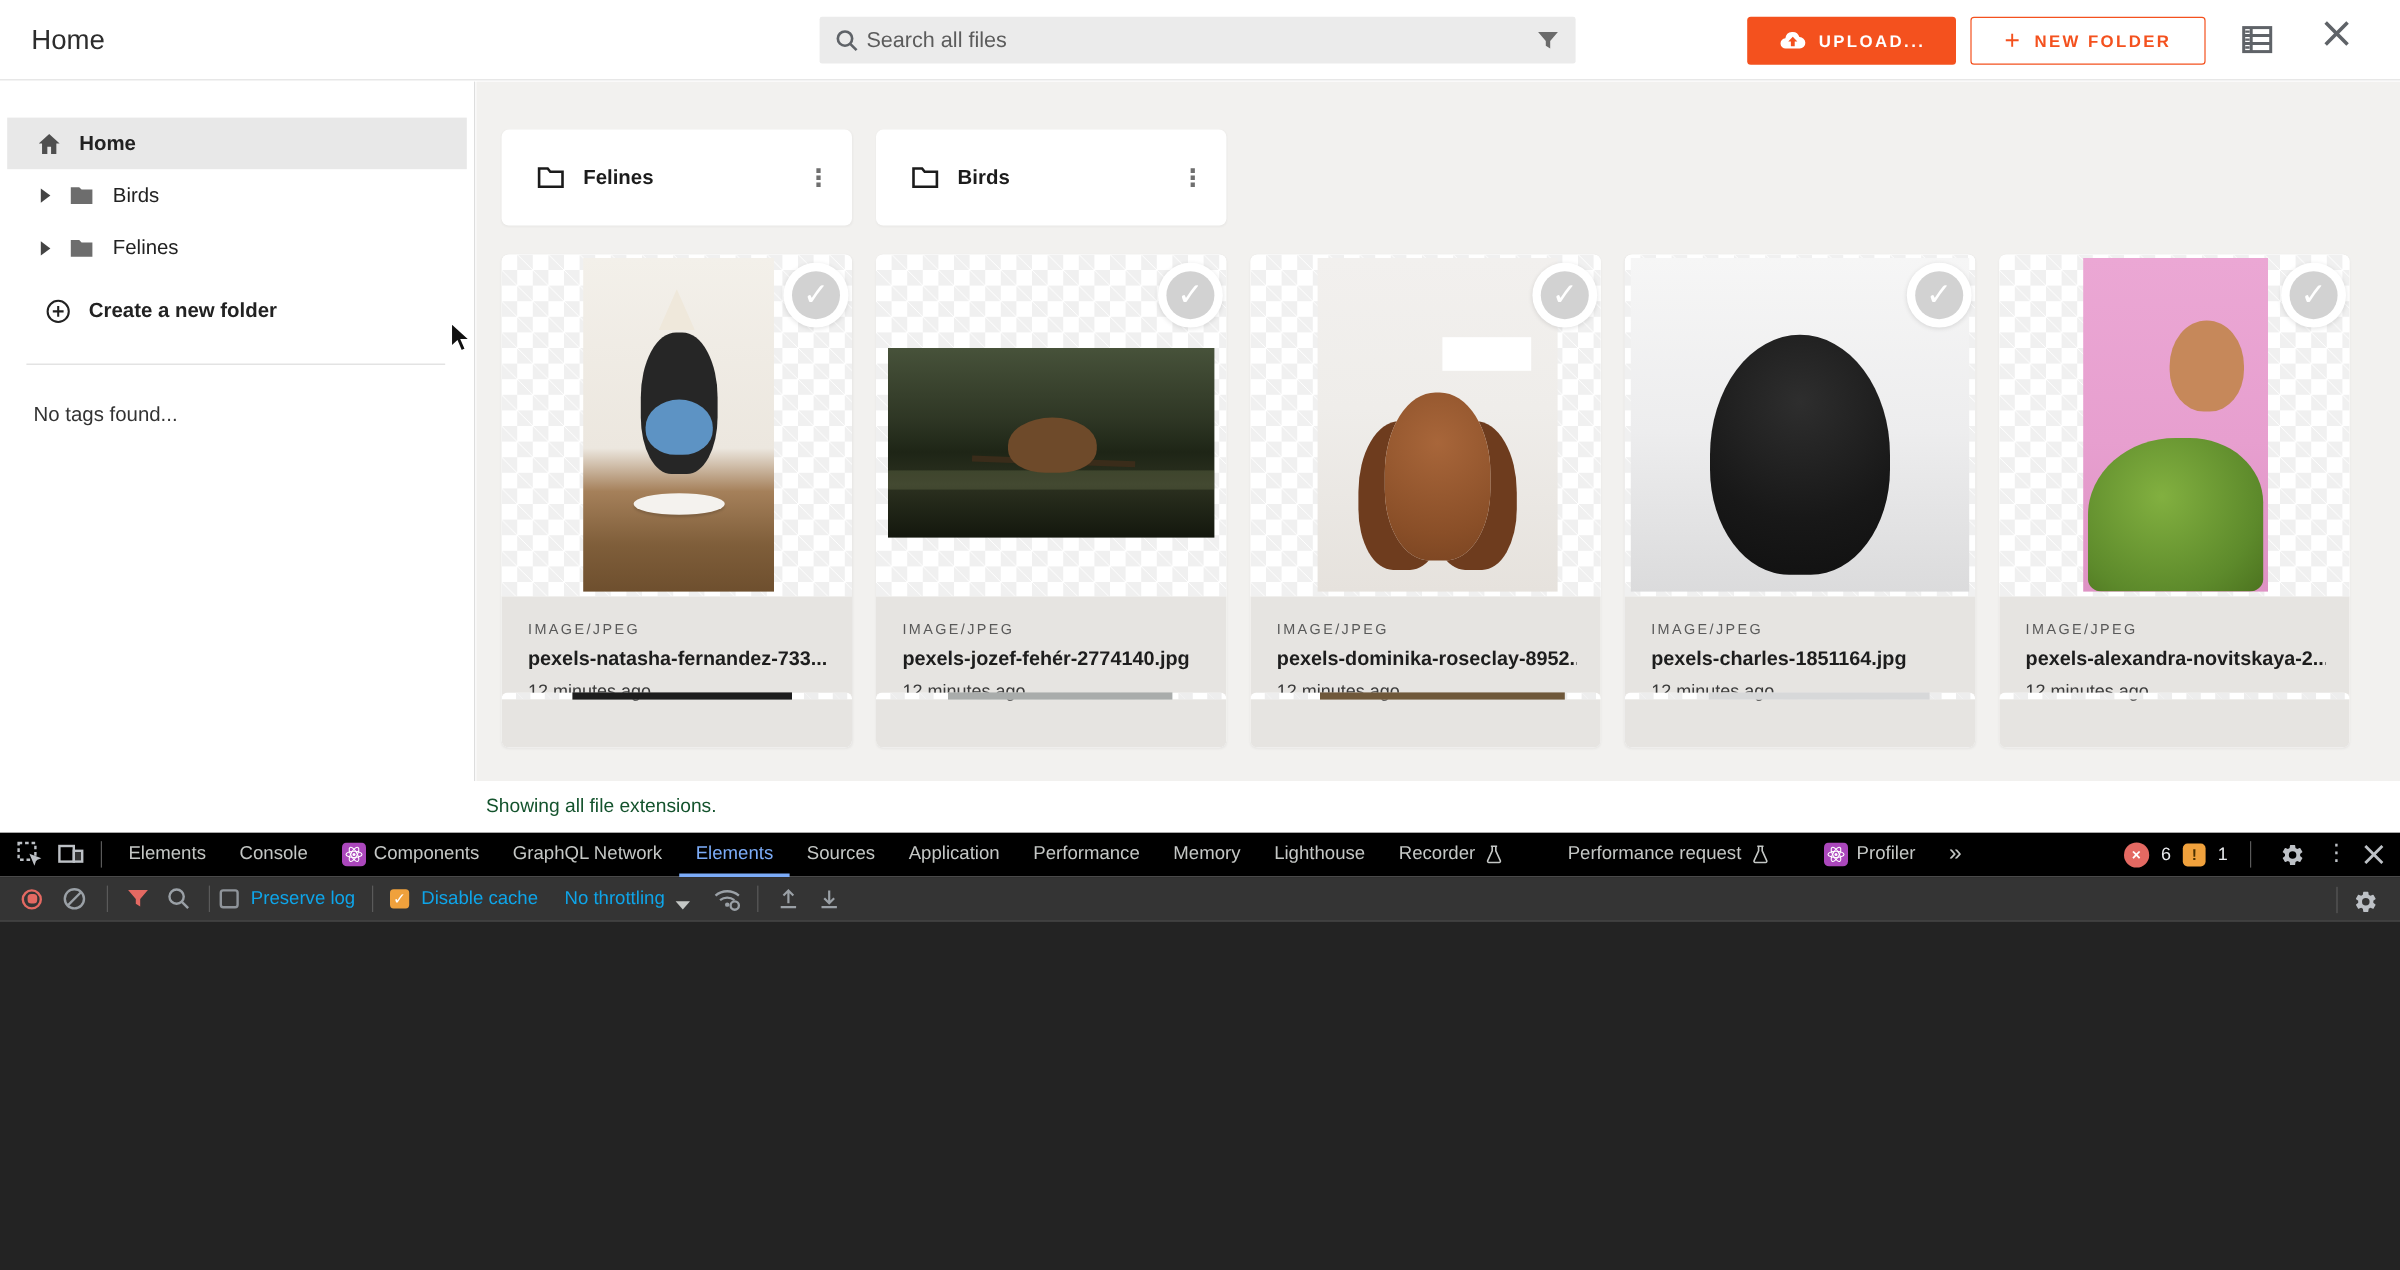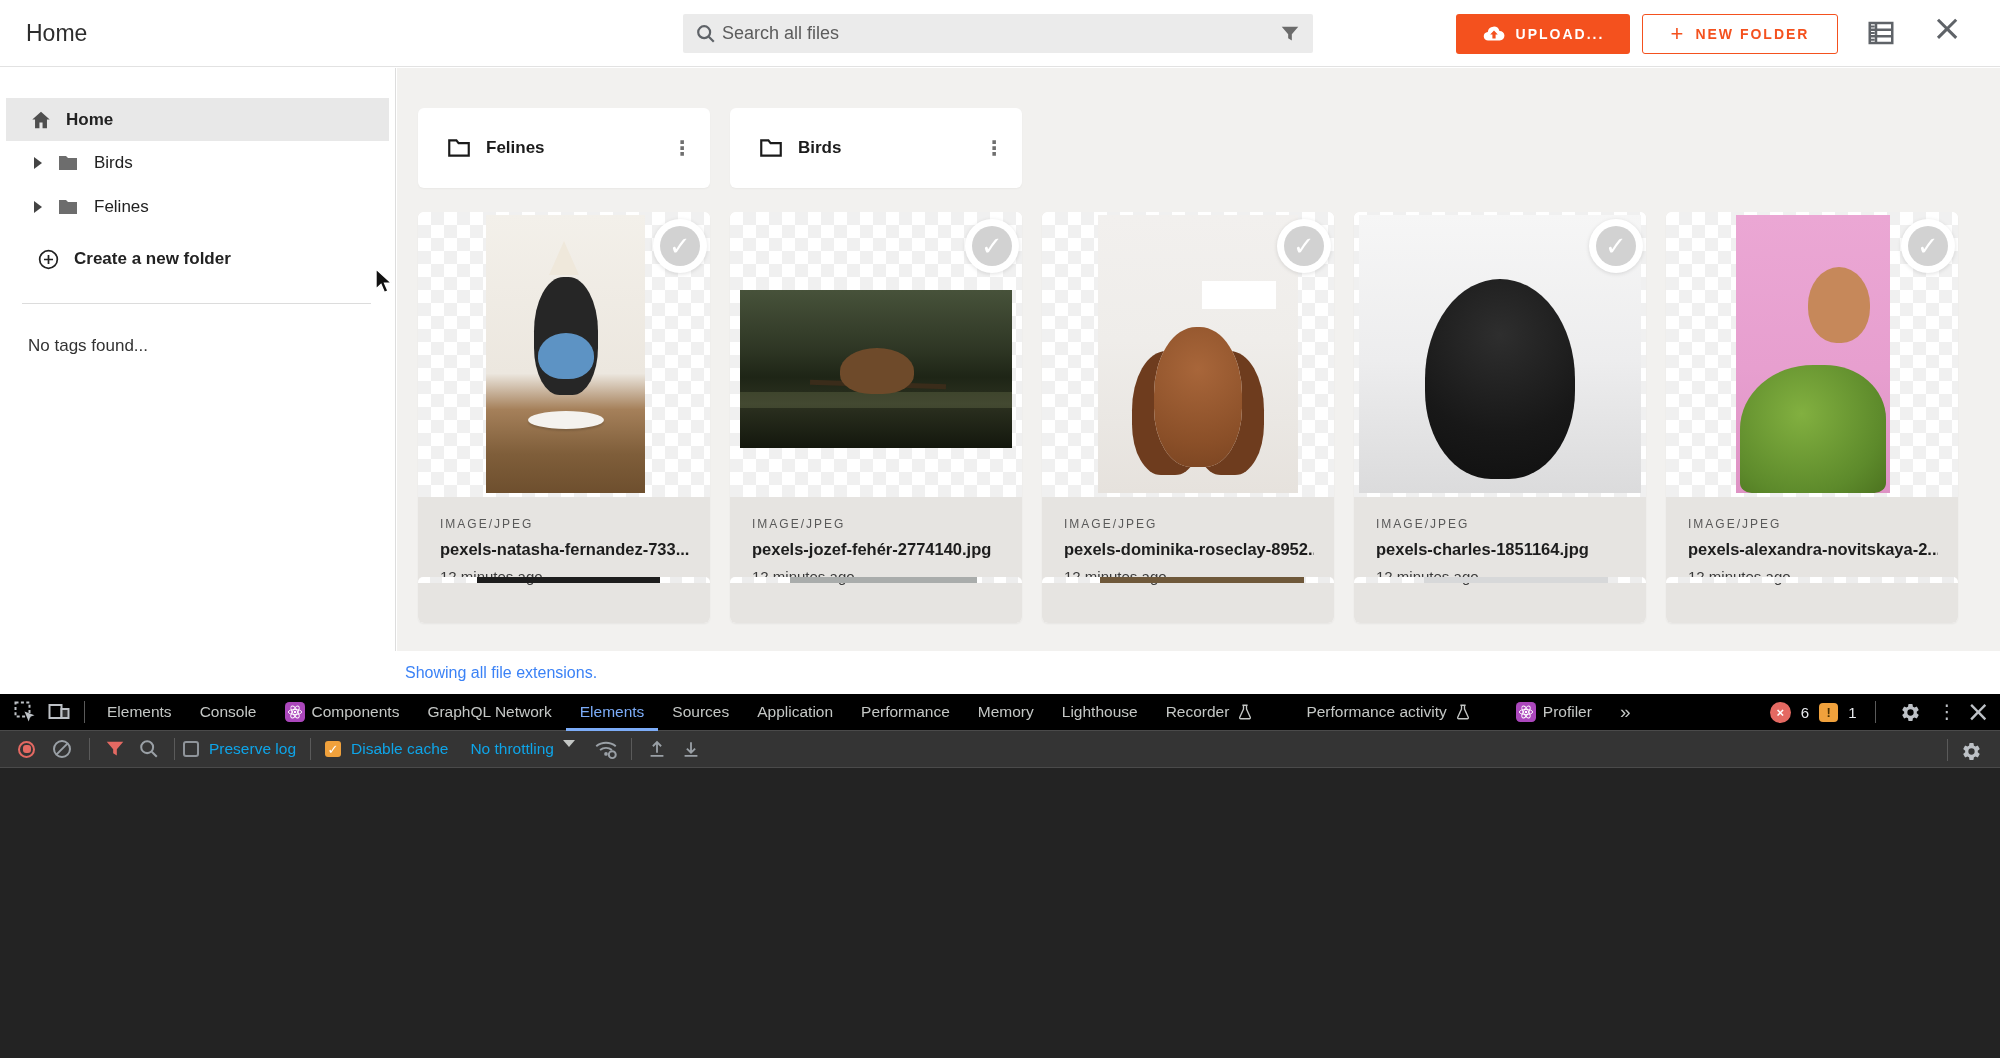--- a/index.html
+++ b/index.html
@@ -123,21 +123,21 @@
             background-size:24px 24px; background-position:0 0,12px 12px; border-radius:5px 5px 0 0; }
   .sliver span { position:absolute; top:0; height:6px; display:block; }
   .sl-0 { left:59px; width:183px; background:#1d1d1d; }
   .sl-1 { left:60px; width:187px; background:#a9acab; }
   .sl-2 { left:58px; width:204px; background:#6f583a; }
   .sl-3 { left:70px; width:184px; background:#d7d8d9; }
 
   
   .statusbar { position:absolute; left:0; top:651px; width:2000px; height:43px; background:#fff;
                display:flex; align-items:center; padding-left:405px; }
-  .statusbar .txt { font-size:16px; color:#3b82f6; }
+  .statusbar .txt { font-size:16px; color:#14532d; }
 
   
   .devtools { position:absolute; left:0; top:694px; width:2000px; height:364px; background:#232323; }
   .dt-tabbar { display:flex; align-items:center; height:37px; background:#000000;
                border-bottom:1px solid #4a4a4a; padding-left:8px; }
   .dt-iconbtn { background:none; border:none; width:34px; height:30px; display:flex; align-items:center;
                 justify-content:center; cursor:pointer; flex:0 0 auto; }
   .dt-sep { width:1px; height:22px; background:#5a5a5a; margin:0 8px; flex:0 0 auto; }
   .dt-tab { display:flex; align-items:center; gap:7px; height:37px; padding:0 14px; font-size:15.5px;
             color:#c4c7c5; cursor:pointer; white-space:nowrap; flex:0 0 auto; }
@@ -161,21 +161,21 @@
   .clear-btn { width:18px; height:18px; border:2px solid #9aa0a6; border-radius:50%; position:relative;
                background:none; cursor:pointer; margin:0 10px; flex:0 0 auto; }
   .clear-btn::after { content:""; position:absolute; left:-1px; top:6px; width:16px; height:2px;
                       background:#9aa0a6; transform:rotate(-45deg); }
   .dt-check { display:flex; align-items:center; gap:10px; cursor:pointer; flex:0 0 auto; }
   .cb { width:16px; height:16px; border-radius:3px; flex:0 0 auto; }
   .cb.off { border:2px solid #8f949a; background:transparent; }
   .cb.on { background:#f0a13c; color:#fff; font-size:13px; font-weight:bold; display:flex;
            align-items:center; justify-content:center; font-family:"DejaVu Sans",sans-serif; }
   .dt-label { font-size:15.5px; color:#0ea5e9; }
-  .throttle { display:flex; align-items:flex-start; gap:9px; margin-left:22px; cursor:pointer;
+  .throttle { display:flex; align-items:flex-end; gap:9px; margin-left:22px; cursor:pointer;
               background:none; border:none; flex:0 0 auto; }
   .dd-caret { width:0; height:0; border-left:6px solid transparent; border-right:6px solid transparent;
               border-top:7px solid #c4c7c5; }
   .dt-gear-right { position:absolute; right:12px; top:5px; }
   .sep-right { position:absolute; right:52px; top:8px; width:1px; height:22px; background:#5a5a5a; }
 
   .dt-content { height:289px; display:flex; flex-direction:column; align-items:center;
                 padding-top:96px; gap:27px; background:#232323; }
   .dt-msg { font-size:17.5px; color:#9aa0a6; }
   .dt-msg b { color:#bdc1c6; margin:0 4px; }
@@ -450,21 +450,21 @@
       <div class="dt-tab">
           <span>Lighthouse</span>
         </div>
       <div class="dt-tab">
         <span>Recorder</span>
         <svg width="18" height="18" viewBox="0 0 24 24" fill="none" stroke="#c4c7c5" stroke-width="1.8">
             <path d="M8.5 3h7M10 3v5L5 19a1.4 1.4 0 0 0 1.3 2h11.4a1.4 1.4 0 0 0 1.3-2L14 8V3"></path>
           </svg>
       </div>
       <div class="dt-tab" style="margin-left:24px;">
-        <span>Performance activity</span>
+        <span>Performance request</span>
         <svg width="18" height="18" viewBox="0 0 24 24" fill="none" stroke="#c4c7c5" stroke-width="1.8">
             <path d="M8.5 3h7M10 3v5L5 19a1.4 1.4 0 0 0 1.3 2h11.4a1.4 1.4 0 0 0 1.3-2L14 8V3"></path>
           </svg>
       </div>
       <div class="dt-tab" style="margin-left:16px;">
         <svg width="20" height="20" viewBox="0 0 24 24">
             <rect width="24" height="24" rx="5" fill="#ab47bc"></rect>
             <g stroke="#fff" stroke-width="1.1" fill="none">
               <ellipse cx="12" cy="12" rx="8" ry="3.1"></ellipse>
               <ellipse cx="12" cy="12" rx="8" ry="3.1" transform="rotate(60 12 12)"></ellipse>

